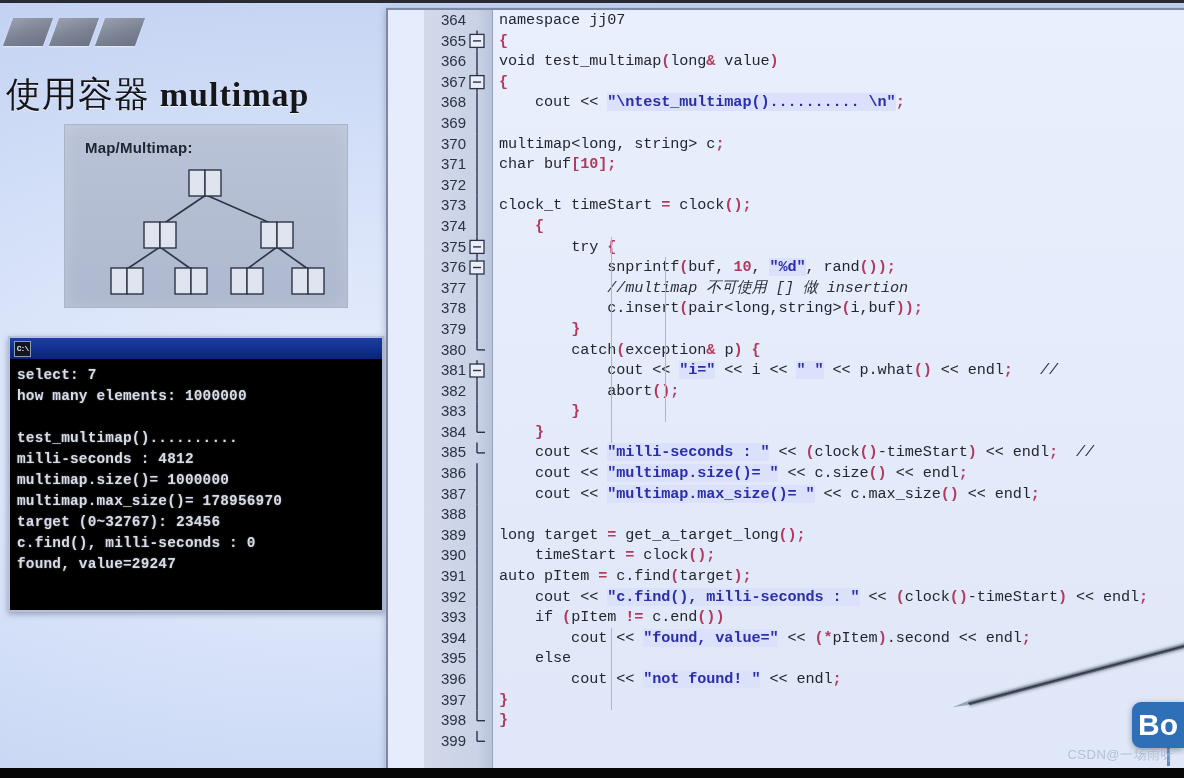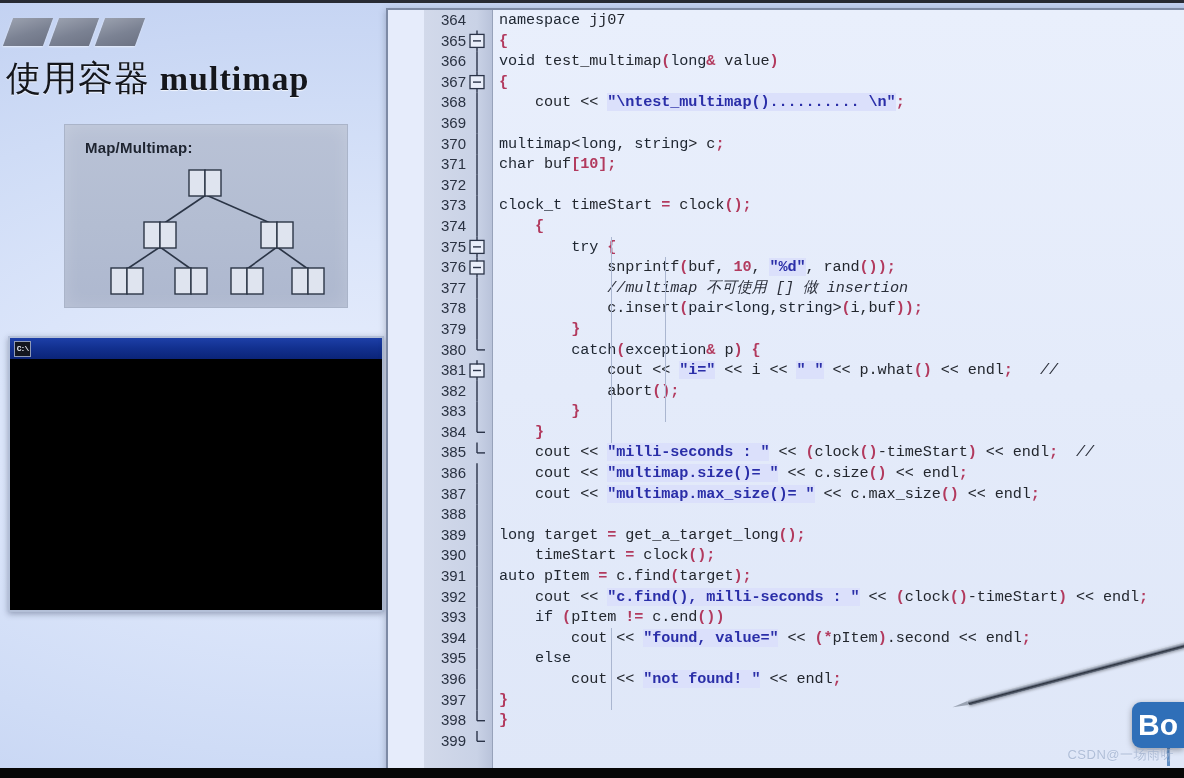--- a/index.html
+++ b/index.html
@@ -28,21 +28,21 @@
     position:absolute;top:0;width:40px;height:28px;
     background:linear-gradient(160deg,#9aa0ae 0%,#7b8293 55%,#6d7384 100%);
     transform:skewX(-20deg);
     box-shadow:0 1px 2px rgba(255,255,255,.55);
   }
   .deco span:nth-child(1){left:2px;}
   .deco span:nth-child(2){left:48px;}
   .deco span:nth-child(3){left:94px;}
 
   .slide-title{
-    position:absolute;left:6px;top:58px;width:370px;
+    position:absolute;left:6px;top:74px;width:370px;
     font-family:"Liberation Serif","DejaVu Serif",serif;
     font-size:35px;line-height:42px;color:#14161c;font-weight:400;
     letter-spacing:1px;
     text-shadow:0 1px 1px rgba(255,255,255,.7);
   }
   .slide-title .en{font-weight:700;font-size:34px;}
 
   .tree-box{
     position:absolute;left:64px;top:124px;width:282px;height:182px;
     background:linear-gradient(180deg,#b9c2d6 0%,#b3bdd2 55%,#aeb8cf 100%);
@@ -230,20 +230,30 @@
           <rect x="243" y="143" width="16" height="26"></rect>
         </g>
       </svg>
     </div>
 
     <div class="console">
       <div class="console-title">
         <div class="console-ico">C:\</div>
         <div class="console-title-text">D:\handout\C++11-test-DevC++\Test-STL\t</div>
       </div>
+      <div class="console-body">select: 7
+how many elements: 1000000
+
+test_multimap()..........
+milli-seconds : 4812
+multimap.size()= 1000000
+multimap.max_size()= 178956970
+target (0~32767): 23456
+c.find(), milli-seconds : 0
+found, value=29247</div>
     </div>
   </div>
 
   <div class="editor">
     <div class="gutter">
       <div id="gutter-lines">
           <div class="ln">364</div>
           <div class="ln">365</div>
           <div class="ln">366</div>
           <div class="ln">367</div>

